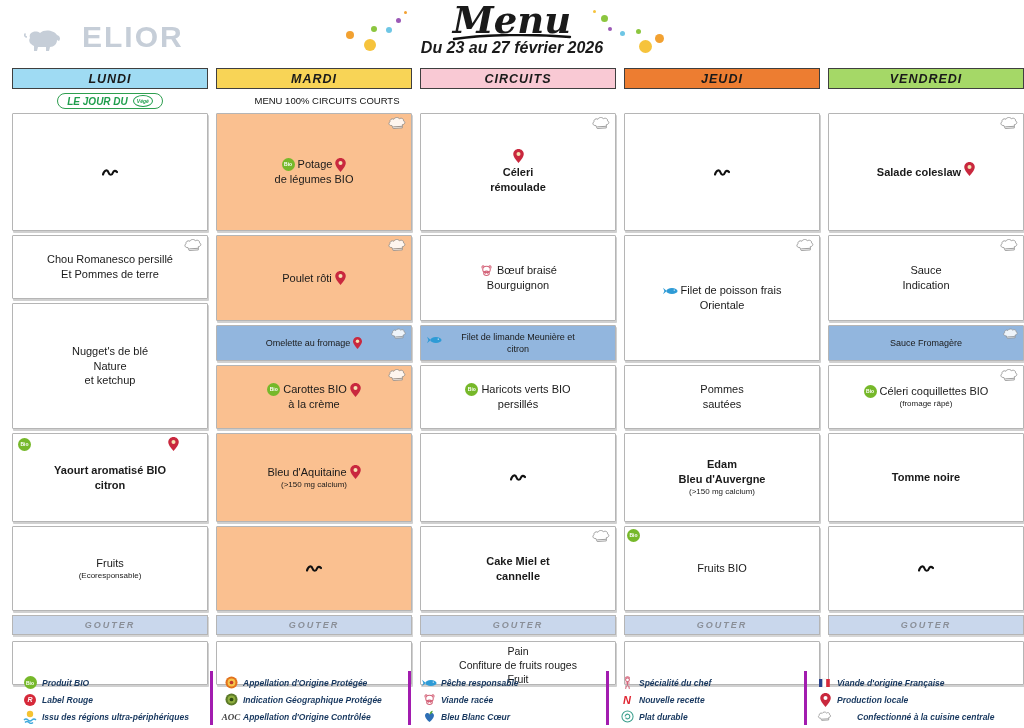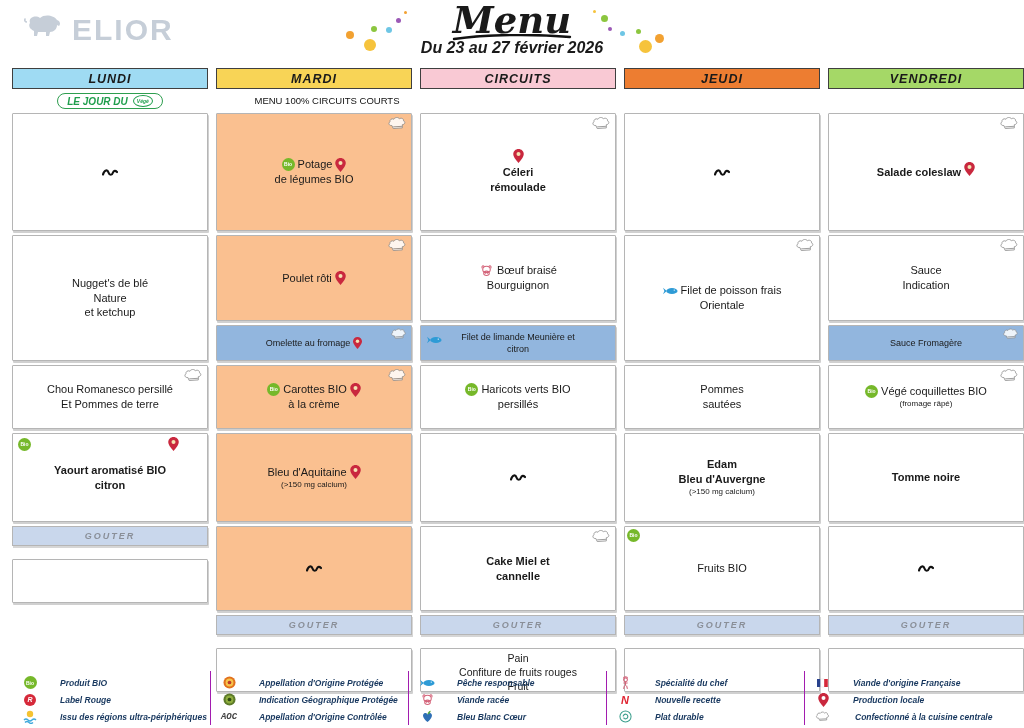--- a/index.html
+++ b/index.html
@@ -1,20 +1,20 @@
 <!DOCTYPE html>
 <html><head>
 <meta charset="utf-8">
 <style>
   html,body{margin:0;padding:0;}
   body{width:1024px;height:728px;background:#fff;font-family:"Liberation Sans",sans-serif;color:#1a1a1a;overflow:hidden;}
   .page{position:relative;width:1024px;height:728px;}
 
   
-  .logo{position:absolute;left:24px;top:13px;display:flex;align-items:flex-start;gap:8px;}
+  .logo{position:absolute;left:24px;top:20px;display:flex;align-items:flex-end;gap:18px;}
   .logo-text{font-size:30px;font-weight:bold;letter-spacing:2px;color:#c6ced8;font-family:"Liberation Sans",sans-serif;}
   .title-block{position:absolute;left:402px;top:0;width:220px;text-align:center;}
   .title{font-family:"DejaVu Serif",serif;font-style:italic;font-weight:bold;font-size:37px;line-height:40px;}
   .title-swash{display:block;margin:-6px auto 0;}
   .subtitle{font-size:16px;font-style:italic;font-weight:bold;margin-top:-2px;}
   .dot{position:absolute;border-radius:50%;}
 
   
   .grid{position:absolute;left:12px;top:68px;display:flex;gap:8px;}
   .col{width:196px;display:flex;flex-direction:column;}
@@ -29,47 +29,47 @@
 
   .cell{position:relative;background:#fff;border:1px solid #b5b5b5;box-shadow:1px 2px 0 rgba(120,120,120,.35);
     border-radius:1px;display:flex;flex-direction:column;align-items:center;justify-content:center;
     text-align:center;font-size:11px;line-height:1.35;padding:2px 8px;box-sizing:border-box;margin-bottom:4px;}
   .orange{background:#FAC090;}
   .bluealt{background:#92B6DE;font-size:9px;}
   .h1{height:118px}.h2full{height:126px}.h2a{height:86px}.h2b{height:36px}
   .h3{height:64px}.h4{height:89px}.h5{height:85px}
   .gband{height:18px;background:#C9D7EC;border:1px solid #b5b5b5;box-shadow:1px 2px 0 rgba(120,120,120,.3);
     display:flex;align-items:center;justify-content:center;color:#8a8f98;font-style:italic;font-weight:bold;
-    font-size:9px;letter-spacing:2px;margin-bottom:13px;}
+    font-size:9px;letter-spacing:2px;margin-bottom:6px;}
   .gcontent{height:44px;justify-content:flex-start;padding-top:2px;font-size:10.5px;margin-bottom:13px;}
   .line{display:flex;align-items:center;justify-content:center;gap:3px;}
   .b{font-weight:bold;}
   .sm{font-size:8px;}
   .hat{position:absolute;top:2px;right:3px;width:21px;height:16px;transform:rotate(-6deg);opacity:.85;}
   .bio{width:13px;height:13px;background:#76B82A;border-radius:50%;color:#fff;font-size:5px;font-weight:bold;
     display:inline-flex;align-items:center;justify-content:center;flex:0 0 auto;}
   .bio-tl{position:absolute;top:4px;left:5px;}
   .pin{width:11px;height:14px;flex:0 0 auto;}
   .pin-tr{position:absolute;top:3px;right:28px;}
   .squig{width:16px;height:11px;}
   .fish{width:15px;height:10px;flex:0 0 auto;}
   .fish-abs{position:absolute;left:6px;top:9px;}
   .cow{width:15px;height:13px;flex:0 0 auto;}
 
   
   .legend{position:absolute;left:12px;top:671px;display:flex;}
   .lcol{box-sizing:border-box;padding:3px 0 0 10px;}
-  .lcol+.lcol{border-left:1px solid #a21caf;}
+  .lcol+.lcol{border-left:3px solid #a21caf;}
   .lc1{width:198px}.lc2{width:198px}.lc3{width:198px}.lc4{width:198px}.lc5{width:212px}
-  .litem{display:flex;align-items:center;gap:22px;height:17px;}
+  .litem{display:flex;align-items:center;gap:4px;height:17px;}
   .licon{width:16px;display:flex;align-items:center;justify-content:center;flex:0 0 auto;}
   .llabel{font-size:8.5px;font-style:italic;font-weight:bold;color:#17375E;white-space:nowrap;}
   .lr-badge{width:12px;height:12px;background:#D6293A;border-radius:50%;color:#fff;font-size:7px;font-weight:bold;
     font-style:italic;display:inline-flex;align-items:center;justify-content:center;}
-  .aoc{font-family:Liberation Mono, monospace;font-style:italic;font-size:9px;color:#444;font-weight:bold;}
+  .aoc{font-family:Liberation Serif, serif;font-style:italic;font-size:9px;color:#444;font-weight:bold;}
   .nletter{color:#E02431;font-weight:bold;font-style:italic;font-size:11px;}
 </style>
 </head>
 <body>
 
 <div class="page">
 
   <div class="logo">
     <svg width="40" height="26" viewBox="0 0 40 26">
       <path d="M6 10 C4 4 12 2 16 5 C20 1 30 2 33 7 C36 8 37 11 35 13 L33 12 C33 16 30 19 26 19 L25 23 L22 23 L22 19 L14 19 L13 23 L10 23 L10 18 C6 16 4 13 6 10 Z" fill="#c6ced8"></path>
@@ -110,41 +110,45 @@
         <div class="vege-badge">
           <span>LE JOUR DU</span>
           <span class="vege-oval">Végé</span>
         </div>
       </div>
       <div class="cell h1">
         <svg class="squig" viewBox="0 0 16 10">
             <path d="M1 7 C2.5 2 5.5 2 6.5 5 C7.5 8 10 8 11 5 C11.7 3 13.5 3 15 4.5" stroke="#111" stroke-width="2.2" fill="none" stroke-linecap="round"></path>
           </svg>
       </div>
+      <div class="cell h3">
+        <svg class="hat" viewBox="0 0 22 16">
+            <path d="M5 9 C2 9 1 6 3.5 4.8 C3 2.5 6 1.2 7.8 2.6 C8.8 .6 12.6 .6 13.6 2.8 C15.6 1.6 18.4 3.2 17.6 5.4 C19.8 6.4 18.8 9.4 16 9.2 L15.6 12.6 L6 12.2 Z" fill="#fff" stroke="#8f8f8f"></path>
+            <path d="M6.2 10.5 L15.4 10.9" stroke="#8f8f8f" fill="none"></path>
+          </svg>
+        <div>Chou Romanesco persillé</div>
+        <div>Et Pommes de terre</div>
+      </div>
       <div class="cell h2full">
         <div>Nugget's de blé</div>
         <div>Nature</div>
         <div>et ketchup</div>
-      </div>
-      <div class="cell h3">
-        <svg class="hat" viewBox="0 0 22 16">
-            <path d="M5 9 C2 9 1 6 3.5 4.8 C3 2.5 6 1.2 7.8 2.6 C8.8 .6 12.6 .6 13.6 2.8 C15.6 1.6 18.4 3.2 17.6 5.4 C19.8 6.4 18.8 9.4 16 9.2 L15.6 12.6 L6 12.2 Z" fill="#fff" stroke="#8f8f8f"></path>
-            <path d="M6.2 10.5 L15.4 10.9" stroke="#8f8f8f" fill="none"></path>
-          </svg>
-        <div>Chou Romanesco persillé</div>
-        <div>Et Pommes de terre</div>
       </div>
       <div class="cell h4">
         <span class="bio bio-tl">Bio</span>
         <svg class="pin pin-tr" viewBox="0 0 12 16">
             <path d="M6 0C2.7 0 0 2.6 0 5.8 0 10 6 16 6 16S12 10 12 5.8C12 2.6 9.3 0 6 0Z" fill="#C9283E"></path>
             <circle cx="6" cy="5.6" r="2.3" fill="#F4E3B2"></circle>
           </svg>
         <div class="b">Yaourt aromatisé BIO</div>
         <div class="b">citron</div>
+      </div>
+      <div class="cell h5">
+        <div>Fruits</div>
+        <div class="sm">(Ecoresponsable)</div>
       </div>
       <div class="gband">
           <span>GOUTER</span>
         </div>
       <div class="cell gcontent"></div>
     </div>
 
     <div class="col">
       <div class="day-header c1">
           <span>MARDI</span>
@@ -378,21 +382,21 @@
           </svg>
         <div>Sauce Fromagère</div>
       </div>
       <div class="cell h3">
         <svg class="hat" viewBox="0 0 22 16">
             <path d="M5 9 C2 9 1 6 3.5 4.8 C3 2.5 6 1.2 7.8 2.6 C8.8 .6 12.6 .6 13.6 2.8 C15.6 1.6 18.4 3.2 17.6 5.4 C19.8 6.4 18.8 9.4 16 9.2 L15.6 12.6 L6 12.2 Z" fill="#fff" stroke="#8f8f8f"></path>
             <path d="M6.2 10.5 L15.4 10.9" stroke="#8f8f8f" fill="none"></path>
           </svg>
         <div class="line">
           <span class="bio">Bio</span>
-          <span>Végé coquillettes BIO</span>
+          <span>Céleri coquillettes BIO</span>
         </div>
         <div class="sm">(fromage râpé)</div>
       </div>
       <div class="cell h4">
         <div class="b">Tomme noire</div>
       </div>
       <div class="cell h5">
         <svg class="squig" viewBox="0 0 16 10">
             <path d="M1 7 C2.5 2 5.5 2 6.5 5 C7.5 8 10 8 11 5 C11.7 3 13.5 3 15 4.5" stroke="#111" stroke-width="2.2" fill="none" stroke-linecap="round"></path>
           </svg>

